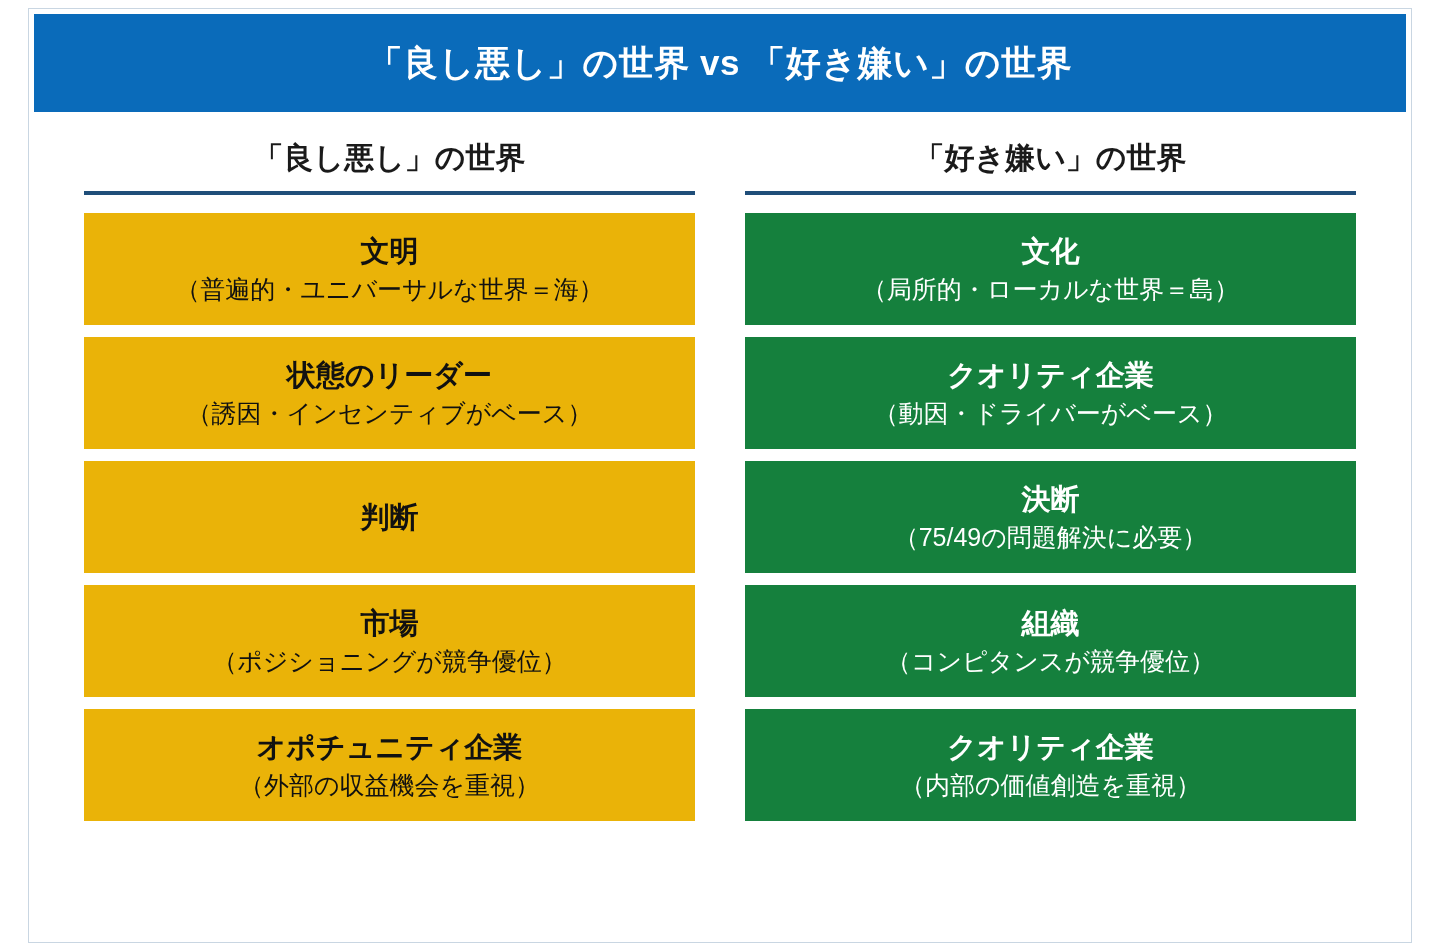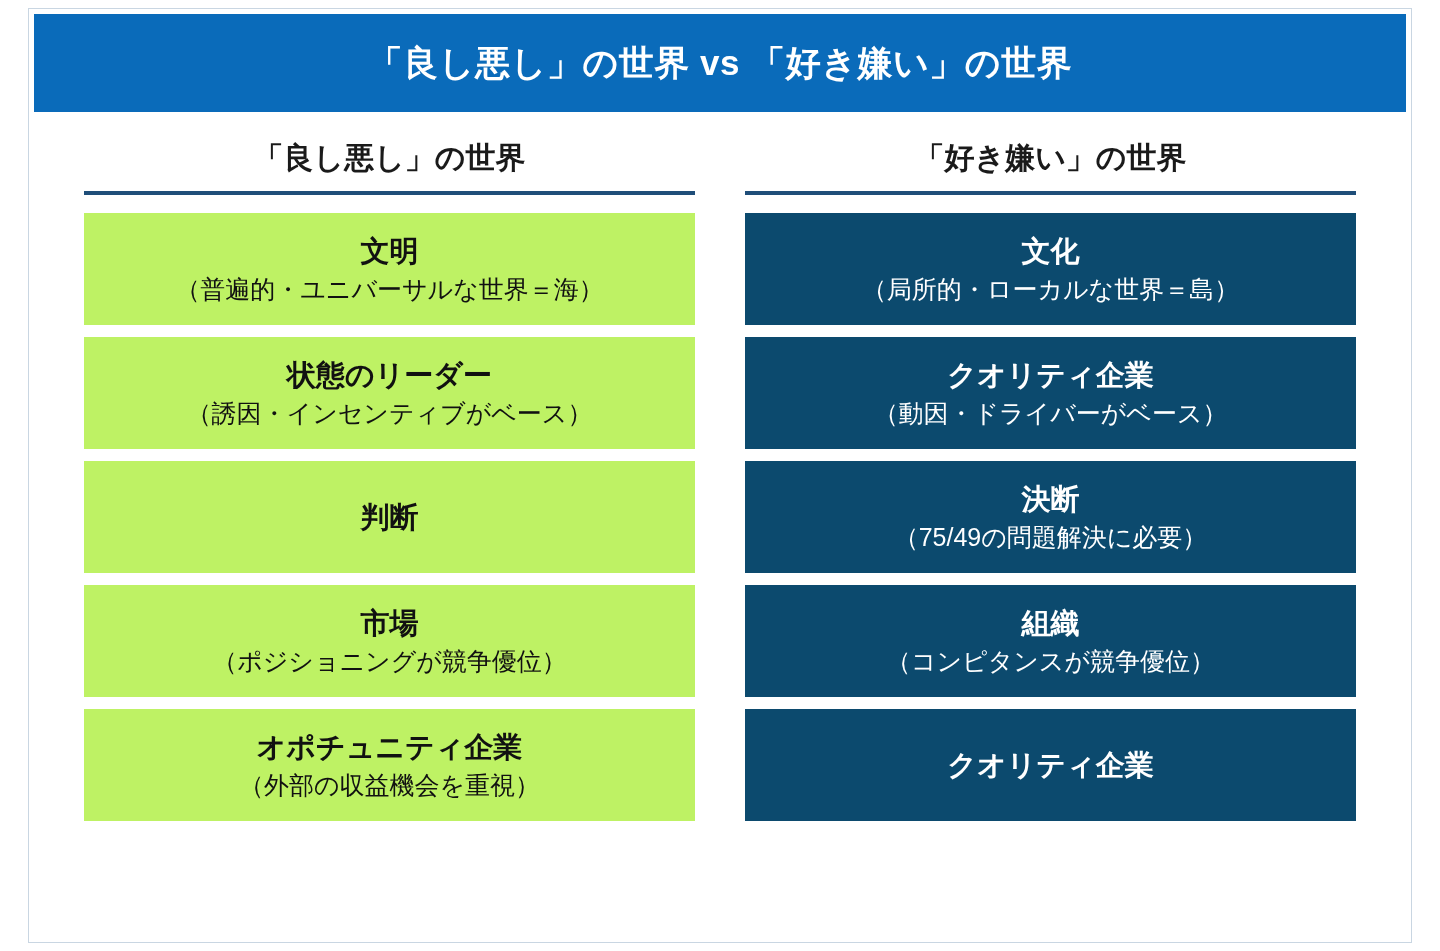--- a/index.html
+++ b/index.html
@@ -80,25 +80,25 @@
     margin-bottom: 12px;
     height: 112px;
     box-sizing: border-box;
     display: flex;
     flex-direction: column;
     align-items: center;
     justify-content: center;
     padding: 6px 10px;
   }
   .card.light {
-    background: #bef264;
+    background: #eab308;
     text-align: right;
   }
   .card.dark {
-    background: #0c4a6e;
+    background: #15803d;
   }
   .card-title {
     font-size: 29px;
     font-weight: bold;
     line-height: 1.25;
     color: #111111;
   }
   .card.dark .card-title {
     color: #ffffff;
   }
@@ -171,18 +171,19 @@
       <div class="card dark">
         <div class="card-title">決断</div>
         <div class="card-sub">（75/49の問題解決に必要）</div>
       </div>
       <div class="card dark">
         <div class="card-title">組織</div>
         <div class="card-sub">（コンピタンスが競争優位）</div>
       </div>
       <div class="card dark">
         <div class="card-title">クオリティ企業</div>
+        <div class="card-sub">（内部の価値創造を重視）</div>
       </div>
     </div>
 
   </div>
 
 </div>
 
 </body></html>

